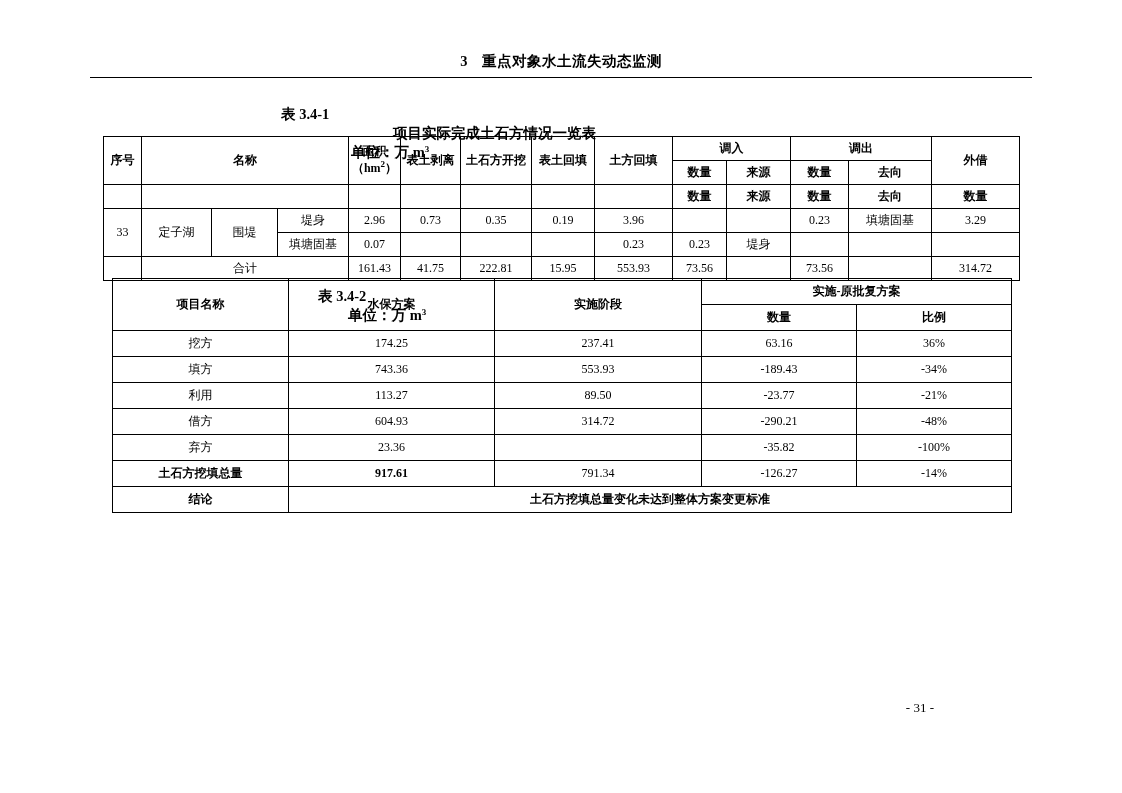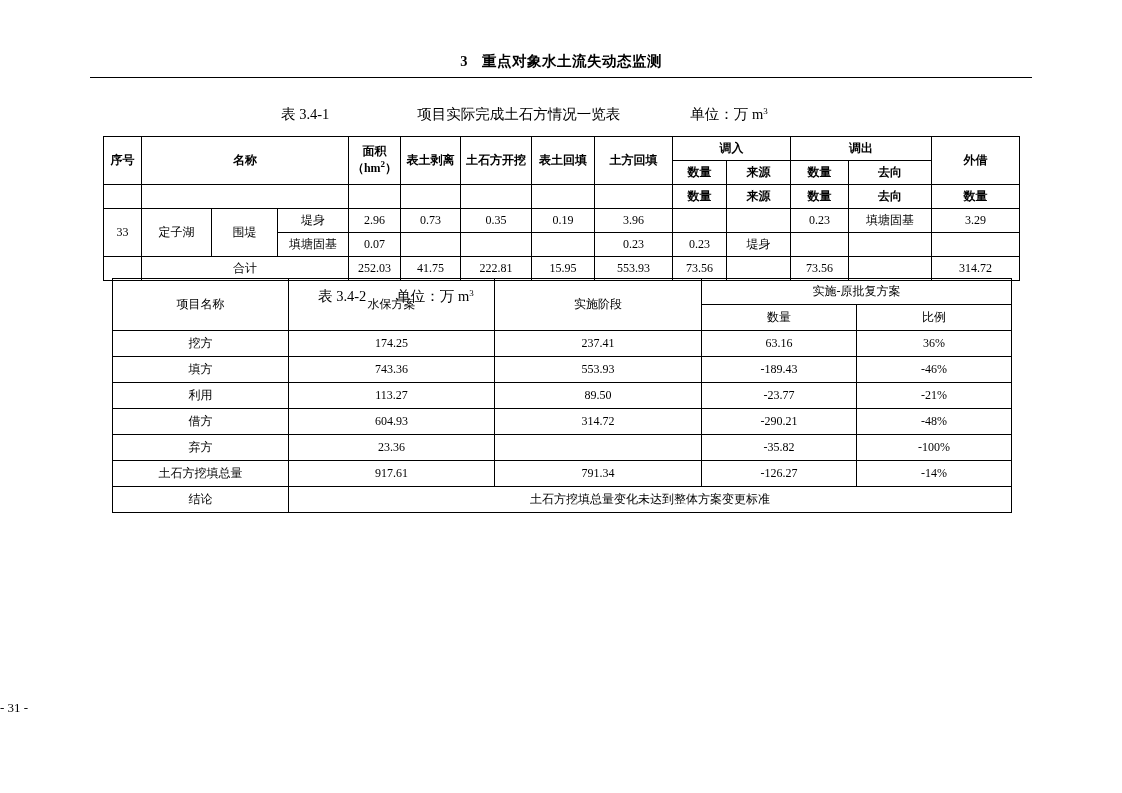--- a/index.html
+++ b/index.html
@@ -40,22 +40,23 @@
     left: 90px;
     width: 942px;
     height: 1px;
     background: #000;
   }
   
   .caption-row {
     position: absolute;
     display: flex;
     align-items: flex-start;
-    font-weight: normal;
+    font-weight: bold;
     font-size: 14.5px;
+    flex-direction: column;
   }
   .caption-row .cap-label { }
   .caption-row .cap-title { }
   .caption-row .cap-unit { }
   sup { font-size: 9px; vertical-align: super; }
   
   table.doc {
     border-collapse: collapse;
     position: absolute;
     font-size: 12px;
@@ -68,45 +69,45 @@
     font-weight: normal;
     padding: 0;
     line-height: 1.15;
   }
   table.doc th { font-weight: bold; }
   .t1 { top: 136px; left: 103px; width: 916px; }
   .t1 td, .t1 th { height: 23px; }
   .t1 .hdr { font-weight: bold; }
   .t2 { top: 278px; left: 112px; width: 899px; }
   .t2 td, .t2 th { height: 25px; }
-  .t2 .bold { font-weight: normal; }
+  .t2 .bold { font-weight: bold; }
   .t2 .concl { }
   .page-num {
     position: absolute;
     top: 700px;
     left: 0;
     width: 934px;
-    text-align: left;
+    text-align: right;
     font-size: 13px;
   }
   .unit-sup { font-size: 9px; position: relative; top: -5px; }
 </style>
 </head>
 <body>
 
 <div class="page">
 
   <div class="doc-header">
     <span class="hdr-num">3</span><span>重点对象水土流失动态监测</span>
   </div>
   <div class="header-rule"></div>
 
   <div class="caption-row" style="top:105px; left:281px; width:700px;">
     <span class="cap-label">表 3.4-1</span>
-    <span class="cap-title" style="margin-left:88px;">项目实际完成土石方情况一览表</span>
+    <span class="cap-title" style="margin-left:112px;">项目实际完成土石方情况一览表</span>
     <span class="cap-unit" style="margin-left:70px;"><span>单位：</span><span>万 m</span><span class="unit-sup">3</span></span>
   </div>
 
   <table class="doc t1">
     <colgroup>
       <col style="width:38px">
       <col style="width:70px">
       <col style="width:66px">
       <col style="width:71px">
       <col style="width:52px">
@@ -183,21 +184,21 @@
         <td>0.23</td>
         <td>0.23</td>
         <td>堤身</td>
         <td></td>
         <td></td>
         <td></td>
       </tr>
       <tr>
         <td></td>
         <td colspan="3">合计</td>
-        <td>252.03</td>
+        <td>161.43</td>
         <td>41.75</td>
         <td>222.81</td>
         <td>15.95</td>
         <td>553.93</td>
         <td>73.56</td>
         <td></td>
         <td>73.56</td>
         <td></td>
         <td>314.72</td>
       </tr>
@@ -235,21 +236,21 @@
         <td>174.25</td>
         <td>237.41</td>
         <td>63.16</td>
         <td>36%</td>
       </tr>
       <tr>
         <td>填方</td>
         <td>743.36</td>
         <td>553.93</td>
         <td>-189.43</td>
-        <td>-46%</td>
+        <td>-34%</td>
       </tr>
       <tr>
         <td>利用</td>
         <td>113.27</td>
         <td>89.50</td>
         <td>-23.77</td>
         <td>-21%</td>
       </tr>
       <tr>
         <td>借方</td>

